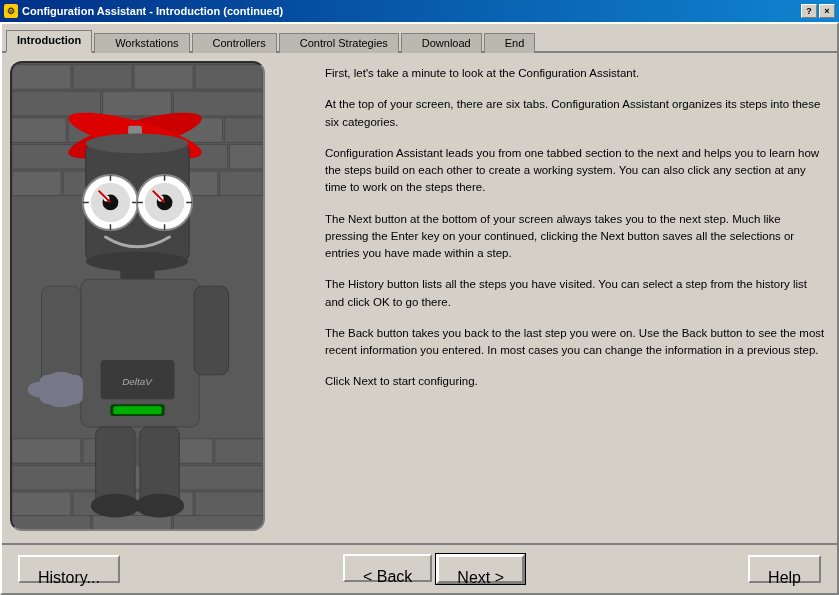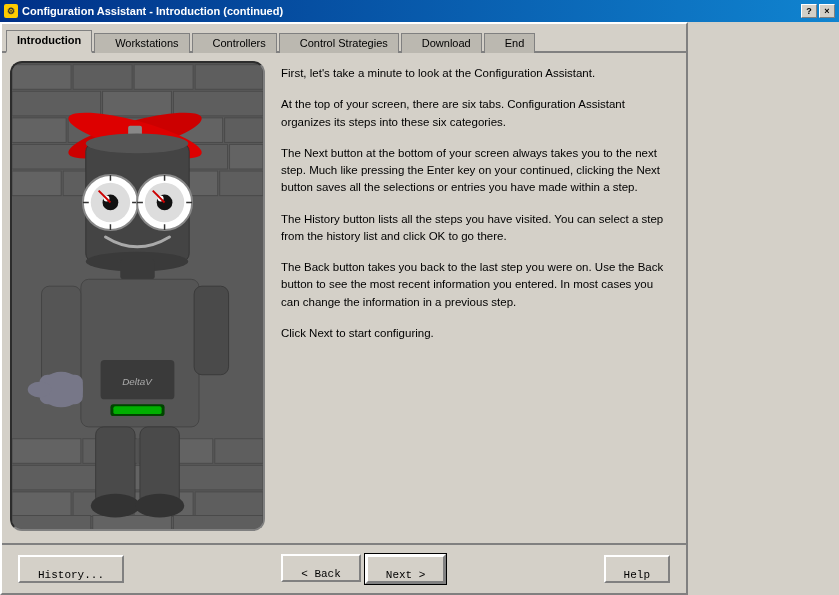--- a/index.html
+++ b/index.html
@@ -57,21 +57,21 @@
       font-weight: bold;
       cursor: pointer;
       display: flex;
       align-items: center;
       justify-content: center;
       font-family: Tahoma, Arial, sans-serif;
     }
 
     
     .window {
-      width: 688px;
+      width: 839px;
       height: 573px;
       background: #a16207;
       border: 2px solid #fff;
       border-right-color: #808080;
       border-bottom-color: #808080;
       display: flex;
       flex-direction: column;
     }
 
     
@@ -140,20 +140,21 @@
     .text-panel {
       flex: 1;
       font-size: 11.5px;
       line-height: 1.5;
       color: #000;
       padding: 4px;
       overflow-y: auto;
     }
     .text-panel p {
       margin-bottom: 14px;
+      margin-left: 44px;
     }
 
     
     .button-bar {
       height: 50px;
       background: #d4d0c8;
       border-top: 2px solid #fff;
       border-top-color: #808080;
       display: flex;
       align-items: center;
@@ -161,23 +162,23 @@
     }
     .btn {
       height: 26px;
       padding: 12px 18px;
       background: #d4d0c8;
       border: 2px solid;
       border-top-color: #fff;
       border-left-color: #fff;
       border-right-color: #808080;
       border-bottom-color: #808080;
-      font-size: 11px;
+      font-size: 16px;
       cursor: pointer;
-      font-family: Liberation Mono, monospace;
+      font-family: Liberation Sans, sans-serif;
       color: #000;
     }
     .btn-default {
       border: 3px solid #000;
       border-top-color: #fff;
       border-left-color: #fff;
       border-right-color: #808080;
       border-bottom-color: #808080;
       outline: 1px solid #000;
     }
@@ -315,20 +316,21 @@
         <rect x="130" y="368" width="40" height="80" rx="8" fill="#4a4a4a" stroke="#3a3a3a" stroke-width="1"></rect>
 
         <ellipse cx="105" cy="448" rx="25" ry="12" fill="#333"></ellipse>
         <ellipse cx="150" cy="448" rx="25" ry="12" fill="#333"></ellipse>
       </svg>
     </div>
 
     <div class="text-panel">
       <p>First, let's take a minute to look at the Configuration Assistant.</p>
       <p>At the top of your screen, there are six tabs. Configuration Assistant organizes its steps into these six categories.</p>
+      <p>Configuration Assistant leads you from one tabbed section to the next and helps you to learn how the steps build on each other to create a working system.  You can also click any section at any time to work on the steps there.</p>
       <p>The Next button at the bottom of your screen always takes you to the next step. Much like pressing the Enter key on your continued, clicking the Next button saves all the selections or entries you have made within a step.</p>
       <p>The History button lists all the steps you have visited. You can select a step from the history list and click OK to go there.</p>
       <p>The Back button takes you back to the last step you were on.  Use the Back button to see the most recent information you entered. In most cases you can change the information in a previous step.</p>
       <p>Click Next to start configuring.</p>
     </div>
 
   </div>
 
   <div class="button-bar">
     <button class="btn">History...</button>

